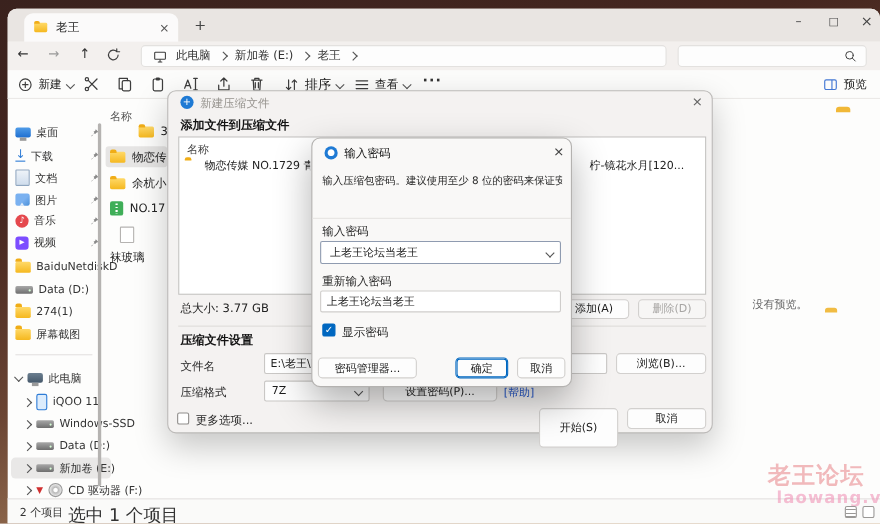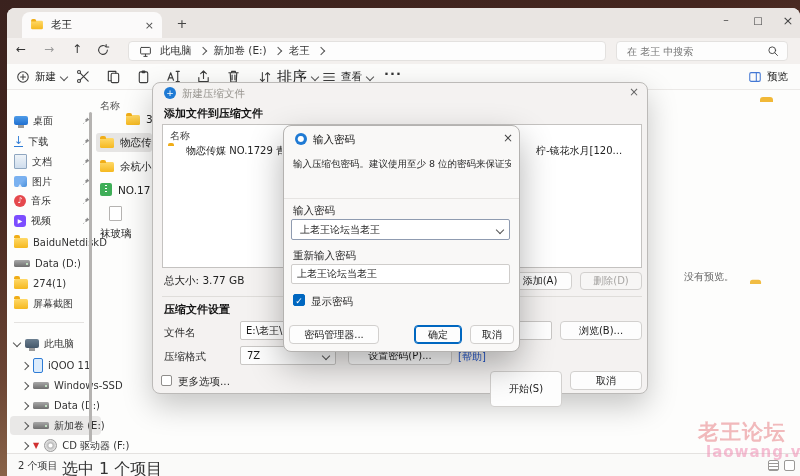--- a/index.html
+++ b/index.html
@@ -80,21 +80,20 @@
     </svg>
   <span class="tx">此电脑</span>
   <span class="chv exr"></span>
   <span class="tx">新加卷 (E:)</span>
   <span class="chv exr"></span>
   <span class="tx">老王</span>
   <span class="chv exr"></span>
 </div>
 
 <div class="a" style="left:616px;top:41px;width:172px;height:20px;background:#fdfdfd;border:1px solid #e3e1df;border-radius:4px;display:flex;align-items:center;padding:0 8px;">
-  <input style="border: none; outline: none; background: transparent; font-size: 10px; color: rgb(102, 102, 102); width: 130px; font-family: inherit;" placeholder="在 老王 中搜索">
   <svg style="margin-left:auto" width="12" height="12" viewBox="0 0 16 16">
       <circle class="ic" cx="7" cy="7" r="4.5"></circle>
       <path class="ic" d="M10.5 10.5L14 14"></path>
     </svg>
 </div>
 
 <div class="a" style="left:16px;top:68px;height:18px;display:flex;align-items:center;gap:5px;font-size:10.5px;color:#1b1b1b;">
   <svg width="14" height="14" viewBox="0 0 16 16">
       <circle class="ic" cx="8" cy="8" r="6"></circle>
       <path class="ic" d="M8 5.2v5.6M5.2 8h5.6"></path>
@@ -129,21 +128,21 @@
 <div class="a" style="left:196px;top:69px;">
   <svg width="15" height="15" viewBox="0 0 16 16">
       <path class="ic" d="M8 2v8M8 2L5 5M8 2l3 3M3 9v4.5h10V9"></path>
     </svg>
 </div>
 <div class="a" style="left:226px;top:69px;">
   <svg width="15" height="15" viewBox="0 0 16 16">
       <path class="ic" d="M3 4h10M6 4V2.5h4V4M4.5 4l.6 10h5.8l.6-10M6.5 6.5v5M9.5 6.5v5"></path>
     </svg>
 </div>
-<div class="a" style="left:258px;top:68px;height:18px;display:flex;align-items:center;gap:5px;font-size:15px;color:#1b1b1b;">
+<div class="a" style="left:258px;top:68px;height:18px;display:flex;align-items:center;gap:5px;font-size:12px;color:#1b1b1b;">
   <svg width="14" height="14" viewBox="0 0 16 16">
       <path class="ic" d="M5 3v10M5 13l-2.3-2.3M5 13l2.3-2.3M11 13V3M11 3L8.7 5.3M11 3l2.3 2.3"></path>
     </svg>
   <span>排序</span>
   <span class="chv"></span>
 </div>
 <div class="a" style="left:322px;top:68px;height:18px;display:flex;align-items:center;gap:5px;font-size:10.5px;color:#1b1b1b;">
   <svg width="14" height="14" viewBox="0 0 16 16">
       <path class="ic" d="M2 4h12M2 8h12M2 12h12"></path>
     </svg>

